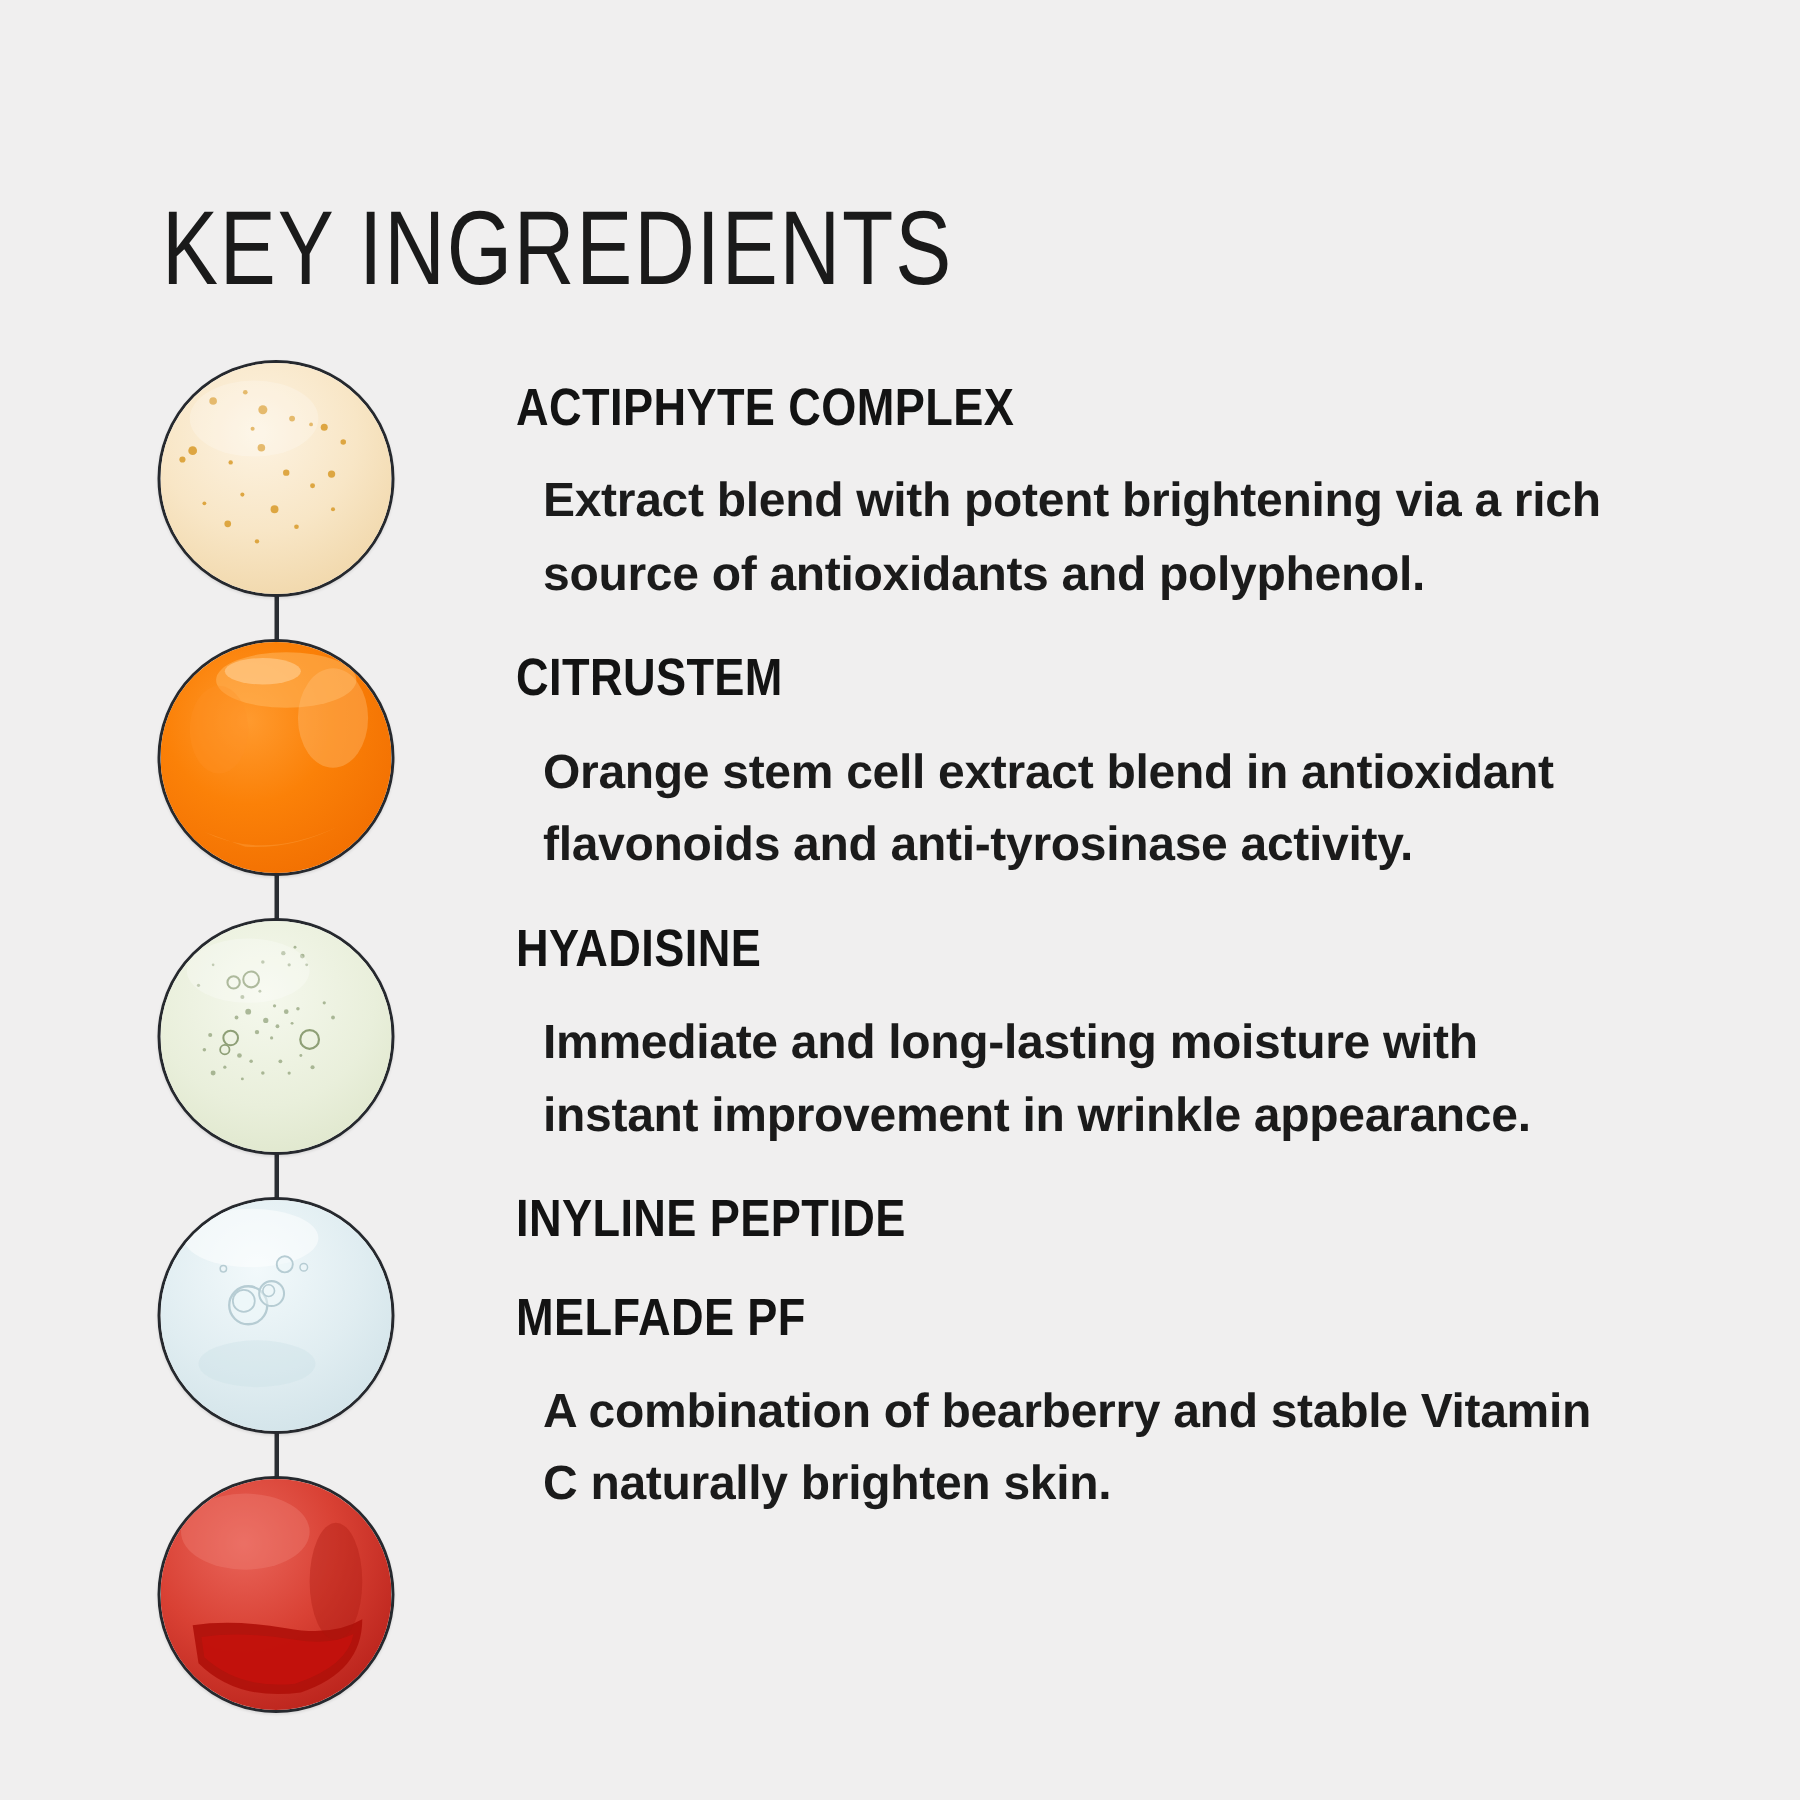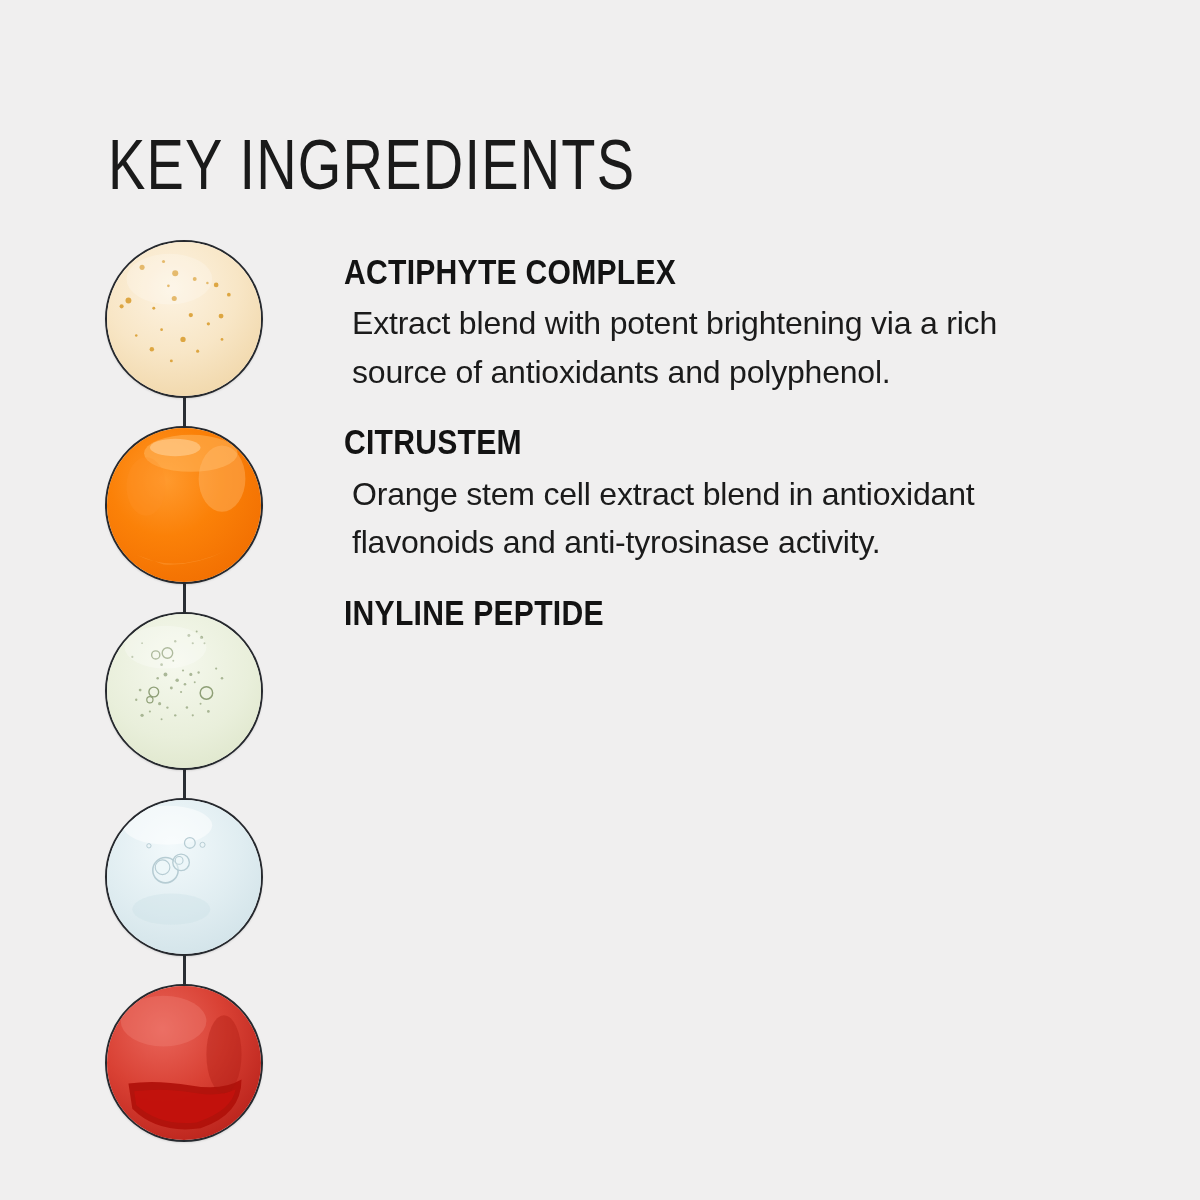--- a/index.html
+++ b/index.html
@@ -100,24 +100,24 @@
     line-height: 1.12;
     margin: 0 0 6px 0;
     transform: scaleX(0.86);
     transform-origin: left center;
     white-space: nowrap;
   }
 
   .ing-desc {
     font-family: "Liberation Sans", sans-serif;
     font-size: 32px;
-    font-weight: 400;
+    font-weight: 700;
     color: #1b1b1b;
     line-height: 1.52;
-    margin: 8px;
+    margin: 18px;
     max-width: 745px;
     letter-spacing: -0.2px;
   }
 </style>
 </head>
 <body>
 
 <div class="page">
 
   <h1 class="page-title">KEY INGREDIENTS</h1>
@@ -299,21 +299,29 @@
     <div class="ingredient">
       <p class="ing-name">ACTIPHYTE COMPLEX</p>
       <p class="ing-desc">Extract blend with potent brightening via a rich source of antioxidants and polyphenol.</p>
     </div>
 
     <div class="ingredient">
       <p class="ing-name">CITRUSTEM</p>
       <p class="ing-desc">Orange stem cell extract blend in antioxidant flavonoids and anti-tyrosinase activity.</p>
     </div>
 
+    <div class="ingredient">
+      <p class="ing-name">HYADISINE</p>
+      <p class="ing-desc">Immediate and long-lasting moisture with instant improvement in wrinkle appearance.</p>
+    </div>
 
     <div class="ingredient">
       <p class="ing-name">INYLINE PEPTIDE</p>
     </div>
 
+    <div class="ingredient">
+      <p class="ing-name">MELFADE PF</p>
+      <p class="ing-desc">A combination of bearberry and stable Vitamin C naturally brighten skin.</p>
+    </div>
 
   </div>
 
 </div>
 
 </body></html>

